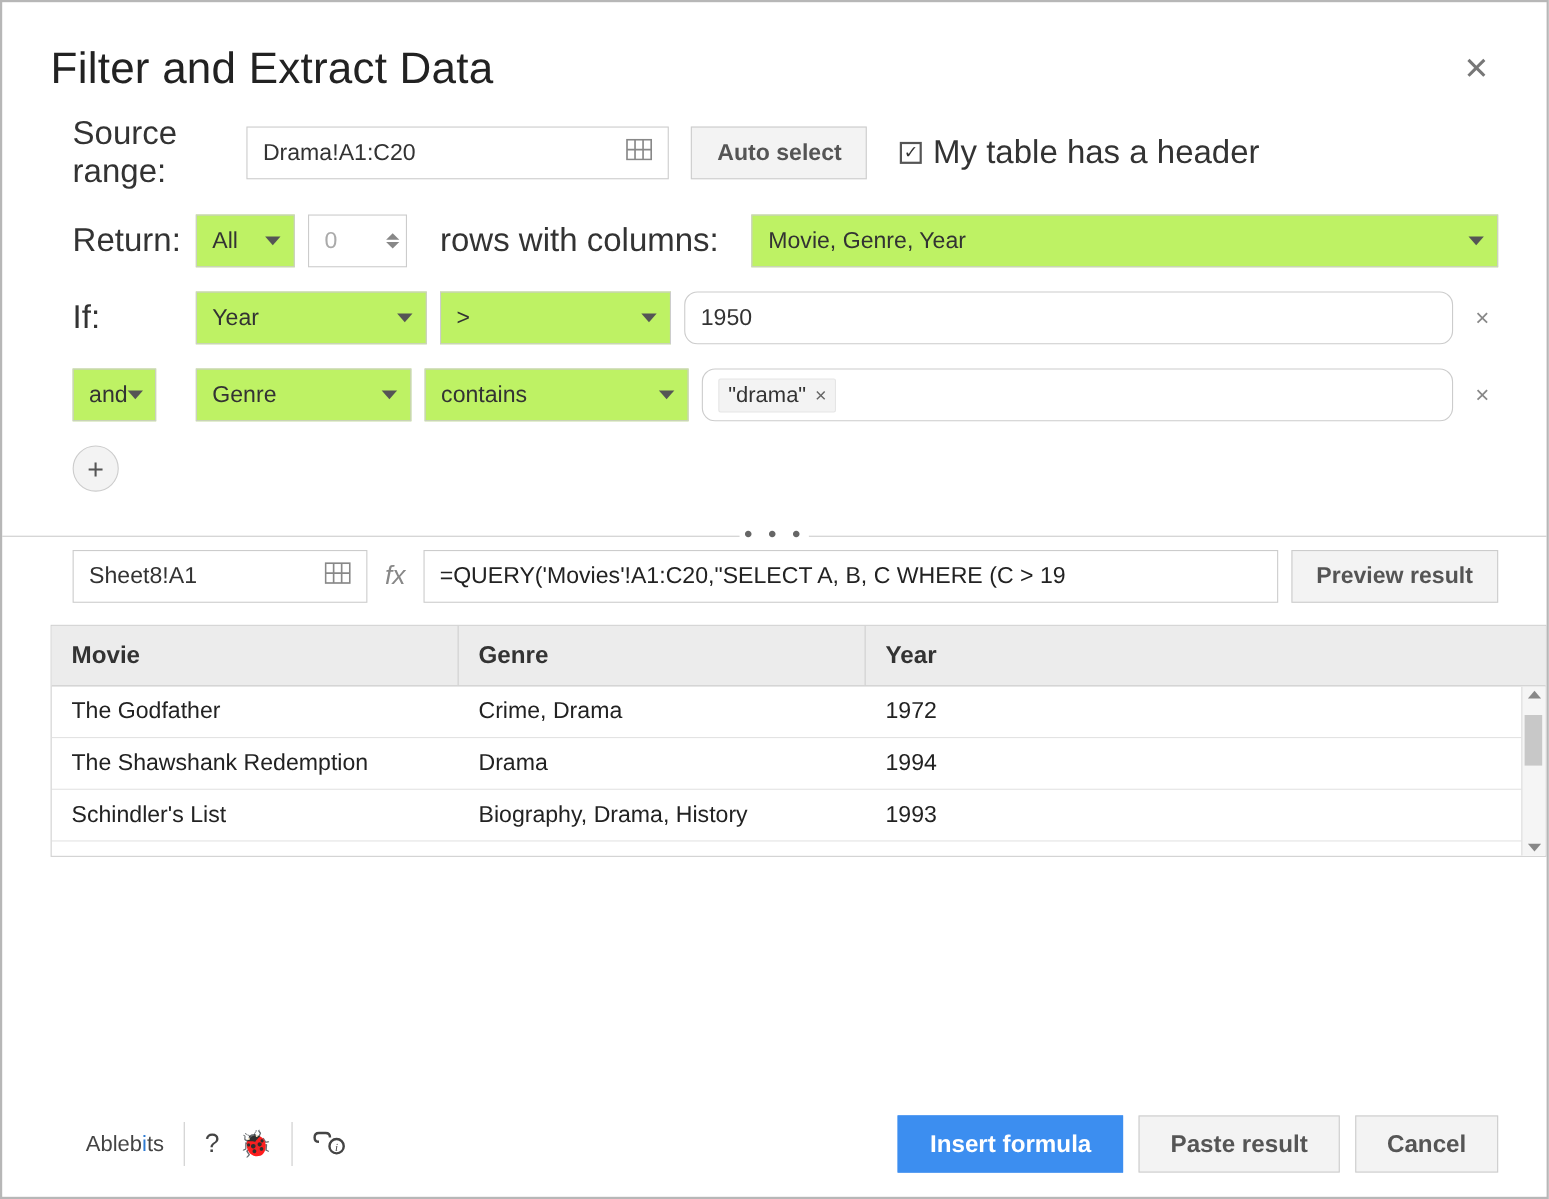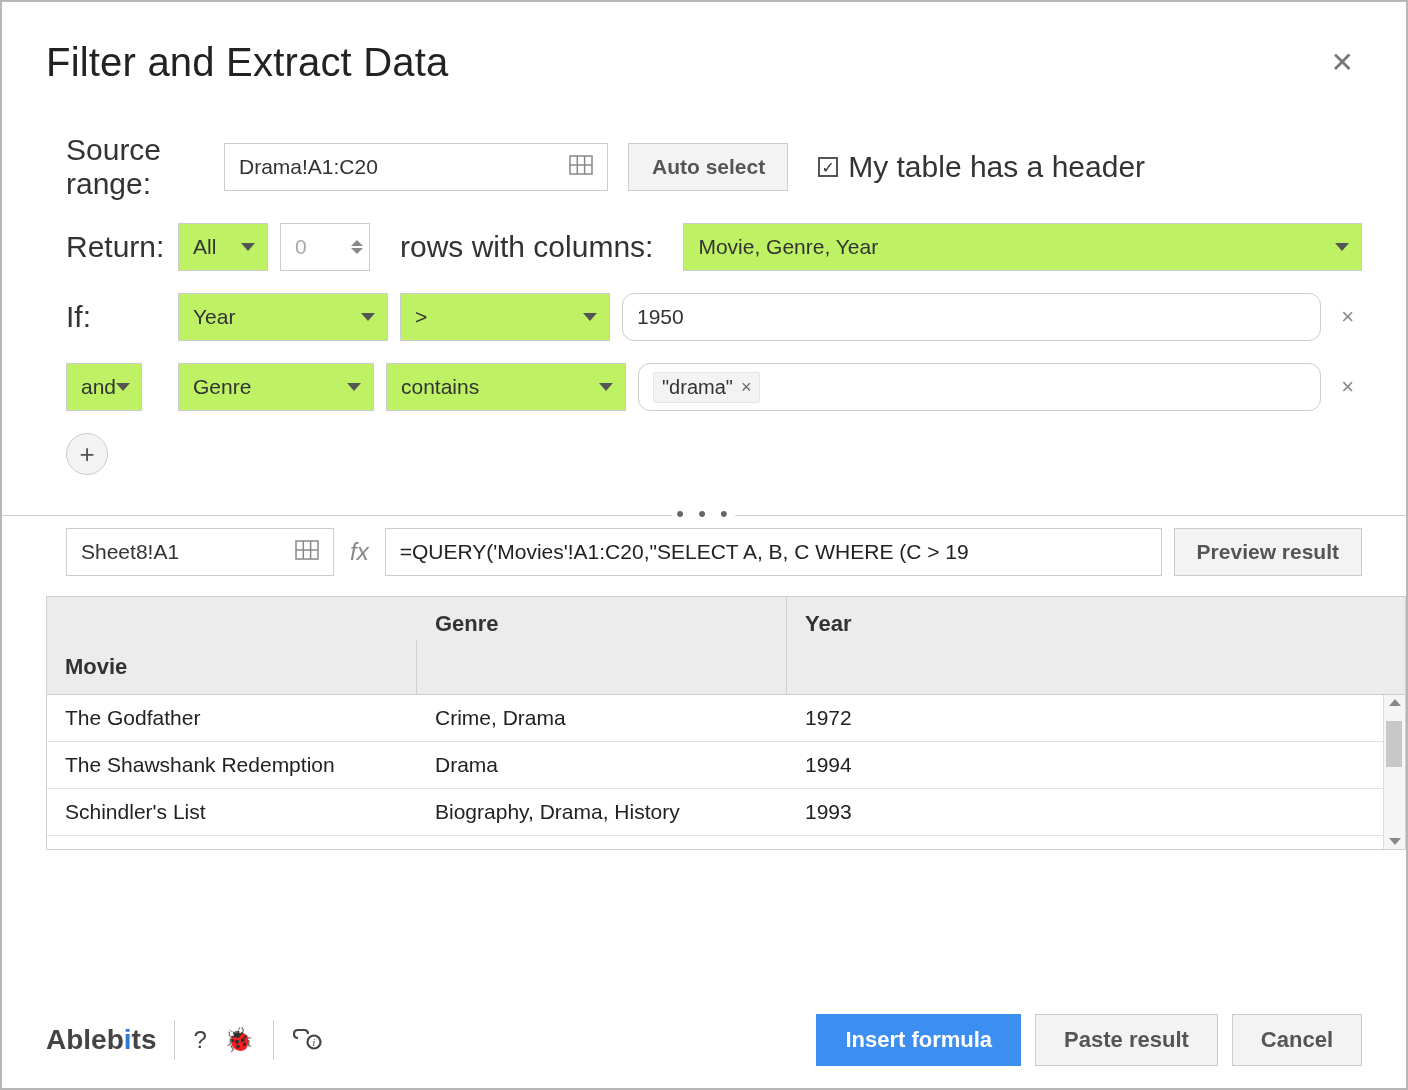--- a/index.html
+++ b/index.html
@@ -1,18 +1,18 @@
 <!DOCTYPE html>
 <html><head>
 <meta charset="utf-8">
 <style>
 * { box-sizing: border-box; margin: 0; padding: 0; }
 body { font-family: Arial, "Helvetica Neue", Helvetica, sans-serif; background: #fff; color: #222; }
 .frame { width: 1408px; height: 1090px; border: 2px solid #b7b7b7; padding: 38px 44px 0 44px; position: relative; }
-.header { display: flex; justify-content: space-between; align-items: center; margin-bottom: 48px; }
+.header { display: flex; justify-content: space-between; align-items: center; margin-bottom: 20px; }
 .title { font-size: 40px; font-weight: 400; color: #222; letter-spacing: 0.2px; }
 .close-x { font-size: 28px; color: #777; cursor: pointer; padding: 4px 8px; }
 .content { padding-left: 20px; padding-right: 0px; }
 
 .row { display: flex; align-items: center; margin-bottom: 22px; gap: 12px; }
 .label { font-size: 30px; color: #333; }
 .label-src { width: 146px; }
 .label-ret { width: 100px; }
 .label-if  { width: 100px; }
 
@@ -54,33 +54,33 @@
 .formula-row { display:flex; align-items:center; gap:12px; margin-bottom: 20px; }
 .dest-input { width: 268px; display:flex; justify-content:space-between; align-items:center; }
 .fx { font-style: italic; font-size: 24px; color: #888; padding: 0 4px; }
 .formula-input { flex:1; height:48px; border:1px solid #ccc; padding:0 14px; font-size:21px; display:flex; align-items:center; overflow:hidden; white-space:nowrap; }
 .preview-btn { }
 
 .table-wrap { border:1px solid #d0d0d0; position:relative; margin-left:-20px; margin-right:-44px; }
 .thead { display:flex; background:#ececec; border-bottom:1px solid #ccc; }
 .th { font-size:22px; font-weight:700; color:#333; padding:14px 18px; border-right:1px solid #d0d0d0; }
 .th:last-child { border-right:none; }
-.th1 { width:370px;margin-top:43px; } .th2 { width:370px; } .th3 { flex:1; }
+.th1 { width:370px; } .th2 { width:370px; } .th3 { flex:1; }
 .tbody { height: 154px; overflow:hidden; position:relative; }
 .tr { display:flex; border-bottom:1px solid #e3e3e3; }
 .td { font-size:21px; padding:11px 18px; }
 .td1 { width:370px; } .td2 { width:370px; } .td3 { flex:1; }
 .scrollbar { position:absolute; right:0; top:0; bottom:0; width:22px; background:#f5f5f5; border-left:1px solid #ddd; display:flex; flex-direction:column; align-items:center; justify-content:space-between; }
 .sb-tri { width:0;height:0;border-left:6px solid transparent;border-right:6px solid transparent; margin:4px 0; }
 .sb-up { border-bottom:7px solid #888; } .sb-dn { border-top:7px solid #888; }
 .sb-thumb { position:absolute; right:3px; top:26px; width:16px; height:46px; background:#c8c8c8; }
 
 .footer { position:absolute; left:44px; right:44px; bottom:22px; display:flex; align-items:center; justify-content:space-between; padding-top: 18px; }
 .footer-left { display:flex; align-items:center; gap:18px; }
-.brand { font-size:28px; font-weight:700; color:#444; }
+.brand { font-size:20px; font-weight:400; color:#444;margin-left:32px; }
 .brand .c { color:#2e7ad1; }
 .vsep { width:1px; height:40px; background:#ccc; }
 .ficon { font-size:24px; color:#444; cursor:pointer; }
 .footer-right { display:flex; gap:14px; }
 .footer-right .btn { height:52px; font-size:22px; padding:0 28px; }
 
 svg.grid { width:24px; height:20px; }
 svg.grid rect { fill:none; stroke:#888; stroke-width:1.5; }
 svg.grid line { stroke:#888; stroke-width:1.5; }
 </style>

